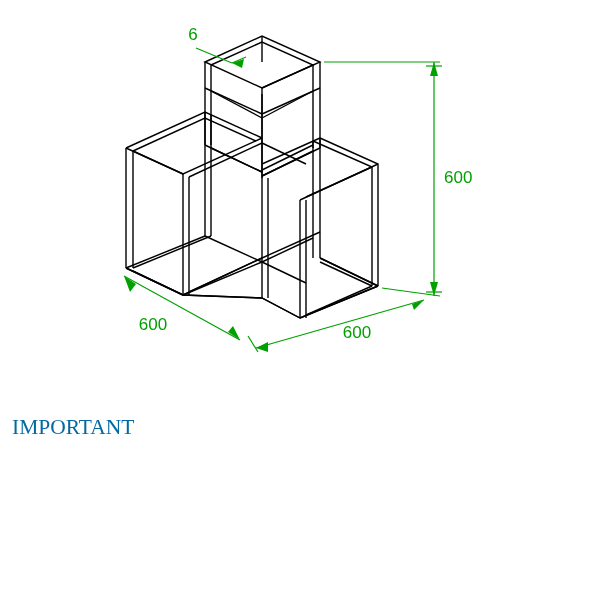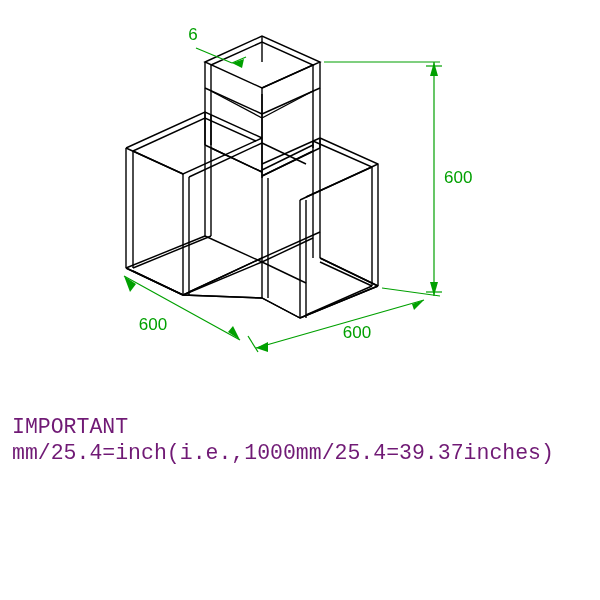--- a/index.html
+++ b/index.html
@@ -25,22 +25,22 @@
     position: absolute;
     left: 0; top: 0;
     width: 600px;
     height: 380px;
   }
   #notes {
     position: absolute;
     left: 12px;
     top: 415px;
     width: 580px;
-    color: #701a75;
-    font-family: Liberation Mono, monospace;
+    color: #0369a1;
+    font-family: Liberation Serif, serif;
     font-size: 21.5px;
     line-height: 25.5px;
     letter-spacing: 0px;
   }
   #notes .note-line {
     white-space: nowrap;
   }
   .dim-label {
     fill: #00a000;
     font-family: "Liberation Sans", sans-serif;
@@ -155,16 +155,15 @@
     </g>
 
     <text class="dim-label" x="193" y="40" text-anchor="middle">6</text>
     <text class="dim-label" x="444" y="183" text-anchor="start">600</text>
     <text class="dim-label" x="153" y="330" text-anchor="middle">600</text>
     <text class="dim-label" x="357" y="338" text-anchor="middle">600</text>
   </svg>
 
   <div id="notes">
     <div class="note-line">IMPORTANT</div>
-    <div class="note-line">mm/25.4=inch(i.e.,1000mm/25.4=39.37inches)</div>
   </div>
 
 </div>
 
 </body></html>

